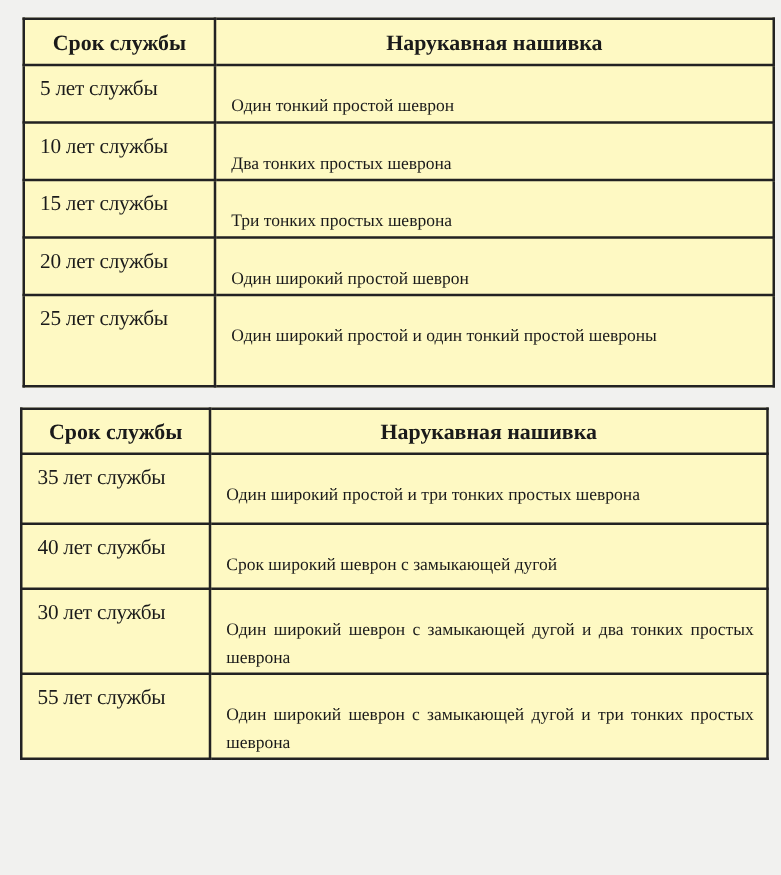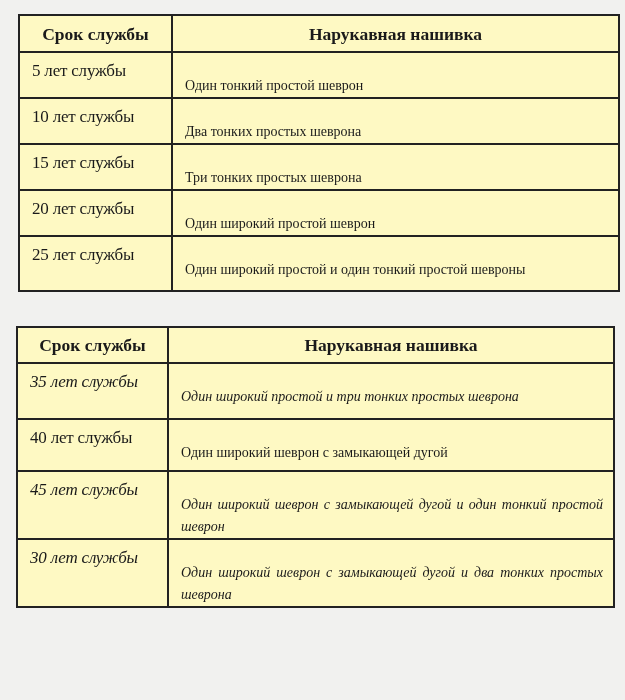--- a/index.html
+++ b/index.html
@@ -44,24 +44,24 @@
     padding-right: 10px;
     text-align: justify;
     line-height: 22px;
   }
   #t1 { left: 18px; top: 14px; width: 602px; }
   #t2 { left: 16px; top: 326px; width: 599px; }
   #t1 col.c1 { width: 153px; }
   #t2 col.c1 { width: 151px; }
   tr.head { height: 37px; }
   tr.r1 { height: 22px; }
-  tr.r2 { height: 55px; }
+  tr.r2 { height: 73px; }
   #t2 tr.head { height: 36px; }
   #t2 tr.r1 { height: 52px; }
-  #t2 tr.r2 { height: 56px; font-style: italic; }
+  #t2 tr.r2 { height: 56px; }
 </style>
 </head>
 <body>
 
 <table id="t1">
   <colgroup>
       <col class="c1">
       <col>
     </colgroup>
   <tbody>
@@ -101,24 +101,24 @@
       <tr class="head">
     <th>Срок службы</th>
     <th>Нарукавная нашивка</th>
   </tr>
   <tr class="r2">
     <td class="col-term">35 лет службы</td>
     <td class="col-patch">Один широкий простой и три тонких простых шеврона</td>
   </tr>
   <tr class="r1">
     <td class="col-term">40 лет службы</td>
-    <td class="col-patch">Один широкий шеврон с замыкающей дугой</td>
-  </tr>
-  <tr class="r2">
-    <td class="col-term">45 лет службы</td>
-    <td class="col-patch">Один широкий шеврон с замыкающей дугой и один тонкий простой шеврон</td>
+    <td class="col-patch">Срок широкий шеврон с замыкающей дугой</td>
   </tr>
   <tr class="r2">
     <td class="col-term">30 лет службы</td>
     <td class="col-patch">Один широкий шеврон с замыкающей дугой и два тонких простых шеврона</td>
   </tr>
+  <tr class="r2">
+    <td class="col-term">55 лет службы</td>
+    <td class="col-patch">Один широкий шеврон с замыкающей дугой и три тонких простых шеврона</td>
+  </tr>
 </tbody>
   </table>
 
 </body></html>

